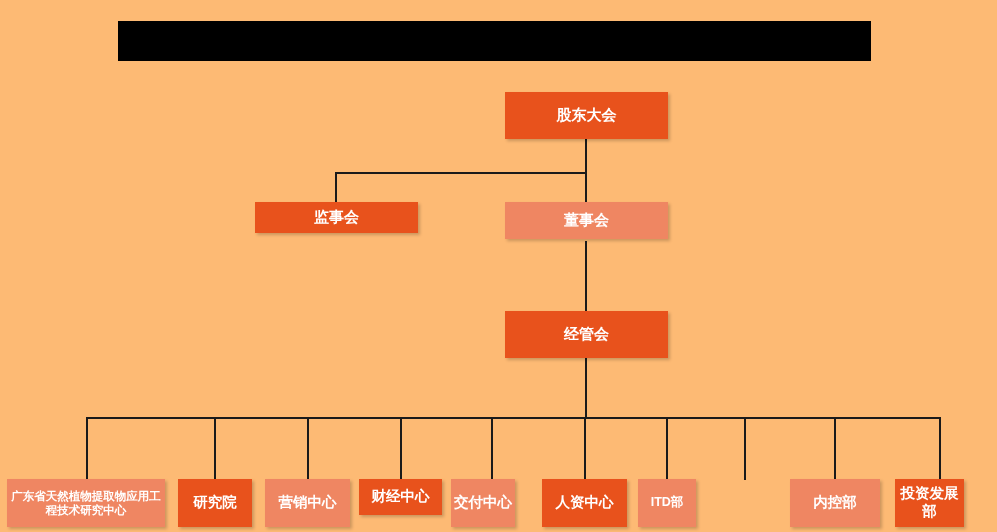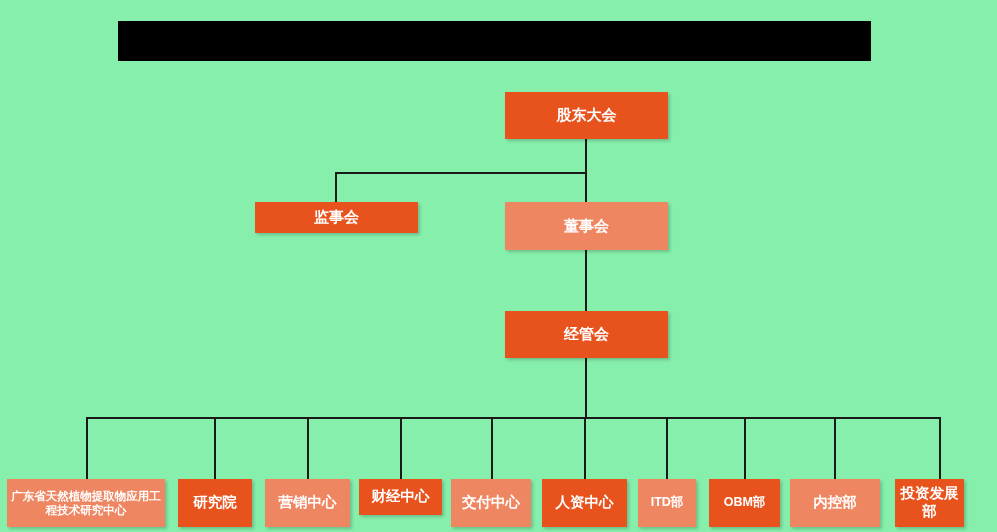--- a/index.html
+++ b/index.html
@@ -7,21 +7,21 @@
     padding: 0;
     background: #ffffff;
   }
   body {
     font-family: "Liberation Sans", "DejaVu Sans", sans-serif;
   }
   #chart-root {
     position: relative;
     width: 997px;
     height: 532px;
-    background: #86efac;
+    background: #fdba74;
     overflow: hidden;
   }
   
   .title-bar {
     position: absolute;
     left: 118px;
     top: 21px;
     width: 753px;
     height: 40px;
     background: #000000;
@@ -84,37 +84,36 @@
   <div class="line line-v" style="left:584px; top:417px; height:63px;"></div>
   <div class="line line-v" style="left:666px; top:417px; height:63px;"></div>
   <div class="line line-v" style="left:744px; top:417px; height:63px;"></div>
   <div class="line line-v" style="left:834px; top:417px; height:63px;"></div>
   <div class="line line-v" style="left:939px; top:417px; height:63px;"></div>
 
   <div class="node primary lg" style="left:505px; top:92px; width:163px; height:47px;">股东大会</div>
 
   <div class="node primary lg" style="left:255px; top:202px; width:163px; height:31px;">监事会</div>
 
-  <div class="node secondary lg" style="left:505px; top:202px; width:163px; height:48px;">董事会</div>
+  <div class="node secondary lg" style="left:505px; top:202px; width:163px; height:37px;">董事会</div>
 
   <div class="node primary lg" style="left:505px; top:311px; width:163px; height:47px;">经管会</div>
 
   <div class="node secondary xs" style="left:7px; top:479px; width:158px; height:48px;">广东省天然植物提取物应用工程技术研究中心</div>
 
   <div class="node primary md" style="left:178px; top:479px; width:74px; height:48px;">研究院</div>
 
   <div class="node secondary md" style="left:265px; top:479px; width:85px; height:48px;text-align:right;">营销中心</div>
 
   <div class="node primary md" style="left:359px; top:479px; width:83px; height:36px;">财经中心</div>
 
-  <div class="node secondary md" style="left:451px; top:479px; width:80px; height:48px;">交付中心</div>
+  <div class="node secondary md" style="left:451px; top:479px; width:64px; height:48px;">交付中心</div>
 
   <div class="node primary md" style="left:542px; top:479px; width:85px; height:48px;">人资中心</div>
 
   <div class="node secondary sm" style="left:638px; top:479px; width:58px; height:48px;">ITD部</div>
 
-  <div class="node primary sm" style="left:709px; top:479px; width:71px; height:48px;">OBM部</div>
 
   <div class="node secondary md" style="left:790px; top:479px; width:90px; height:48px;">内控部</div>
 
   <div class="node primary md" style="left:895px; top:479px; width:69px; height:48px;">投资发展部</div>
 
 </div>
 
 </body></html>

